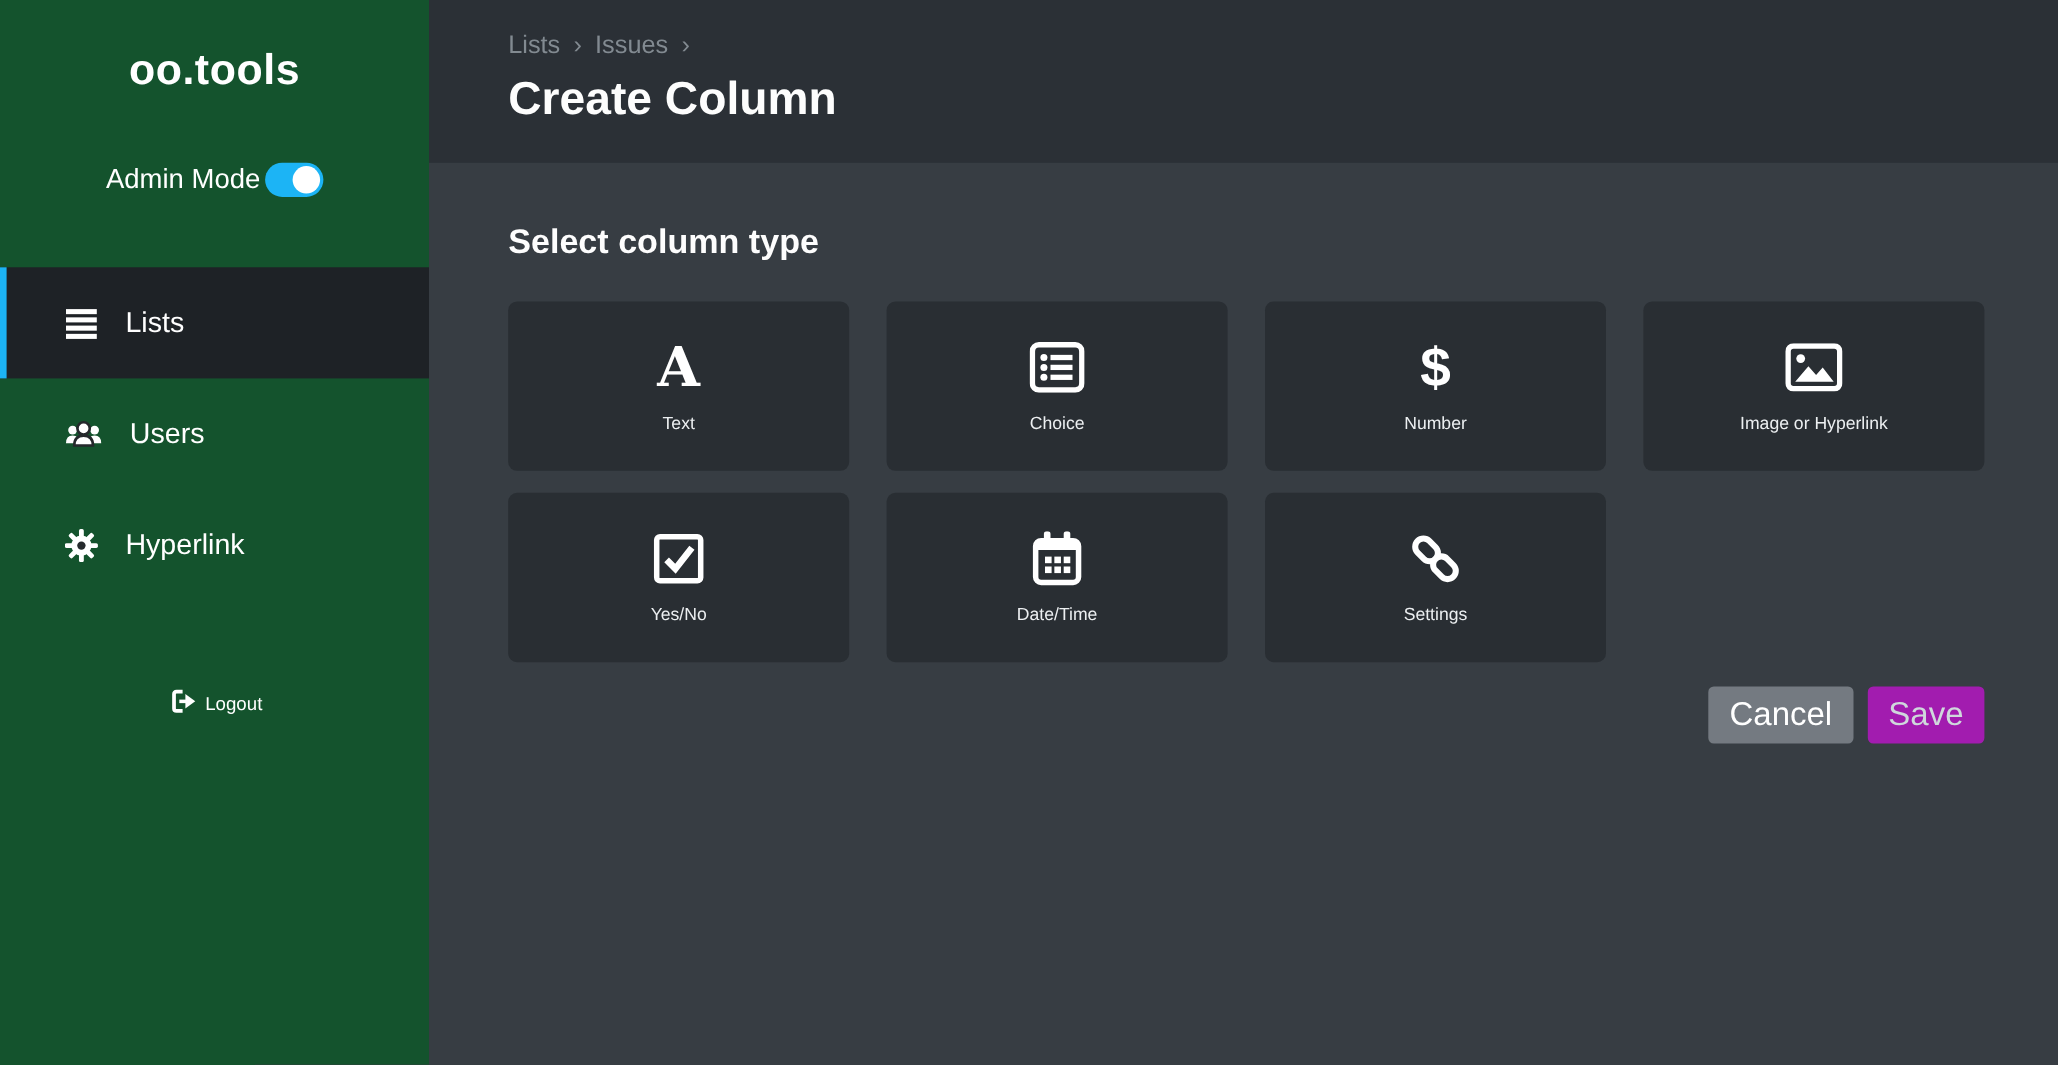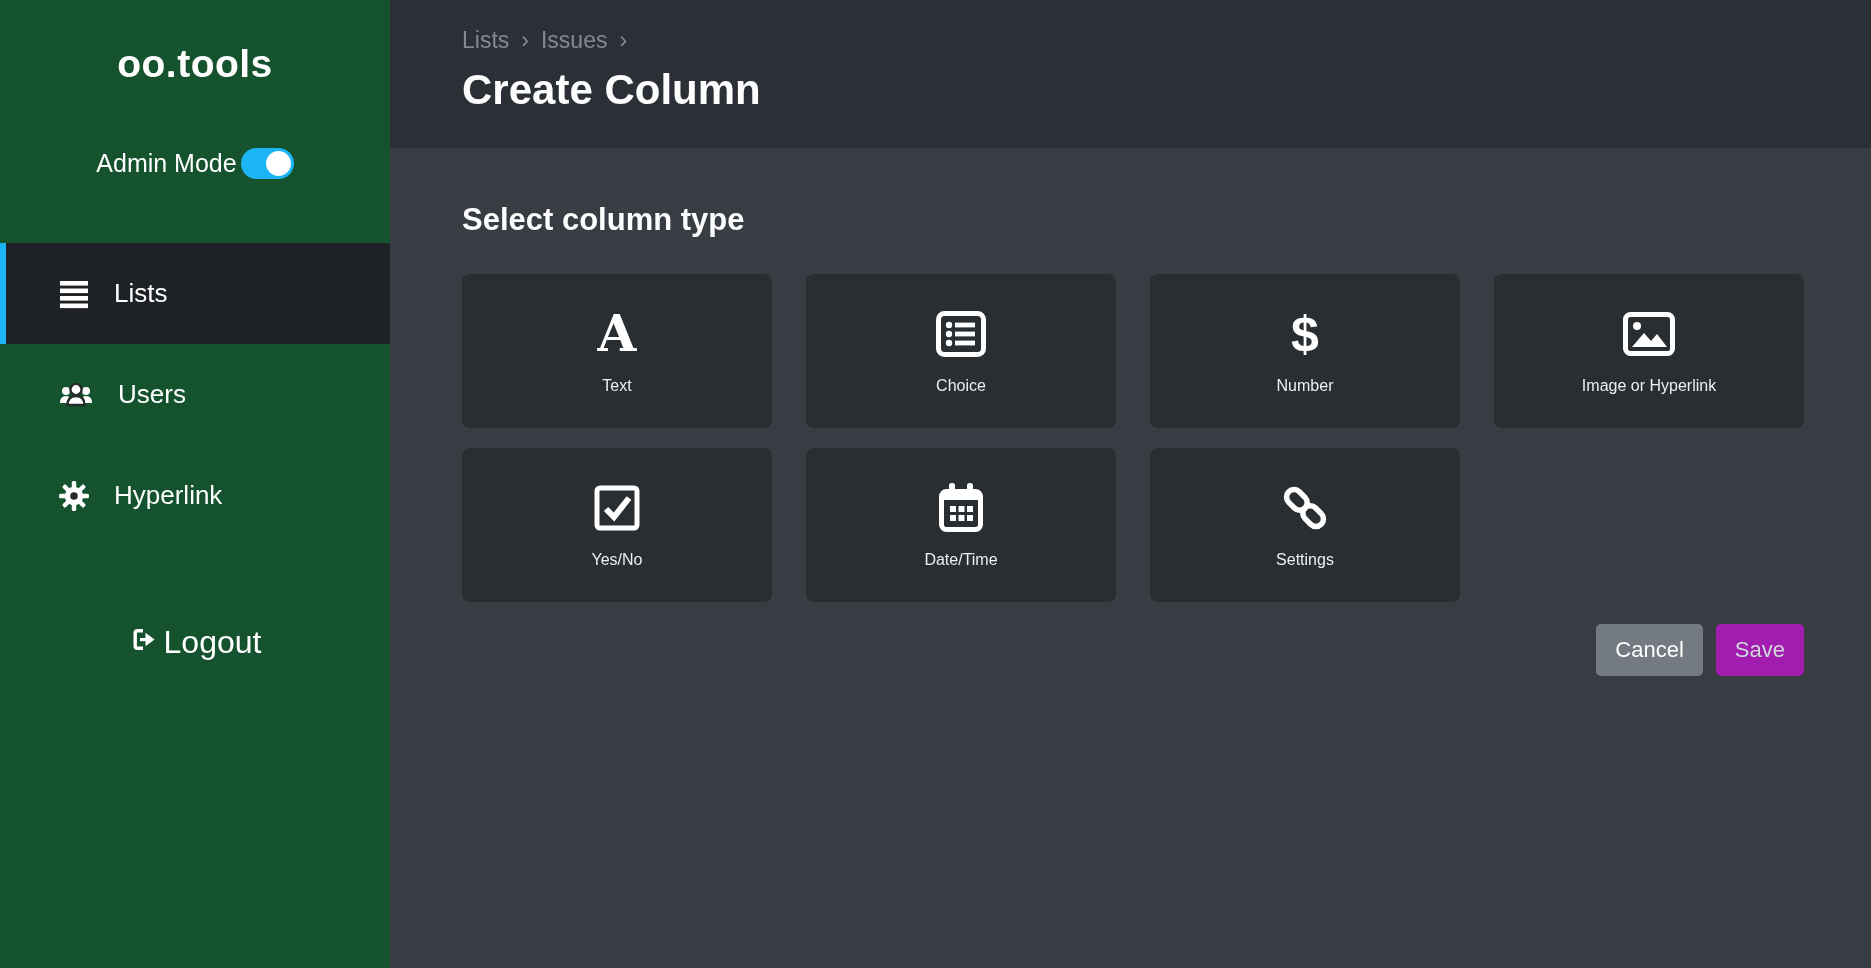--- a/index.html
+++ b/index.html
@@ -48,21 +48,21 @@
   }
   .nav-item.active {
     background: #1e2226;
     border-left: 6px solid var(--accent);
     padding-left: 53px;
   }
   .nav-item svg { display: block; }
   .logout {
     margin-top: 78px;
     display: flex; align-items: center; justify-content: center; gap: 8px;
-    font-size: 32px; color: #ffffff; cursor: pointer; text-align: center;
+    font-size: 17px; color: #ffffff; cursor: pointer; text-align: center;
   }
   
   .main { flex: 1; display: flex; flex-direction: column; }
   .page-header {
     height: 148px; background: #2b3036;
     padding: 27px 0 0 72px;
   }
   .breadcrumb { font-size: 23px; color: #828a91; display: flex; gap: 12px; }
   .breadcrumb a { color: #828a91; text-decoration: none; cursor: pointer; }
   .page-title { margin-top: 12px; font-size: 42px; font-weight: 700; color: #fdfdfd; }
@@ -83,21 +83,21 @@
   .glyph { font-size: 50px; font-weight: 700; line-height: 52px; color: #fff; }
   .glyph.serif { font-family: "DejaVu Serif", serif; }
   .card-label { font-size: 16px; color: #eceff1; }
   .actions {
     margin-top: 22px;
     display: flex; justify-content: flex-end; gap: 13px;
   }
   .btn {
     height: 52px; border: none; border-radius: 5px;
     font-family: "Liberation Sans", sans-serif;
-    font-size: 22px; padding: 0 19px; cursor: pointer;
+    font-size: 30px; padding: 0 19px; cursor: pointer;
   }
   .btn-cancel { background: #747a81; color: #ffffff; }
   .btn-save  { background: #a21caf; color: #cfd8dc; }
   :root { --accent: #1cb4f5; }
 </style>
 </head>
 <body>
 
 <aside class="sidebar">
   <div class="logo">oo.tools</div>

